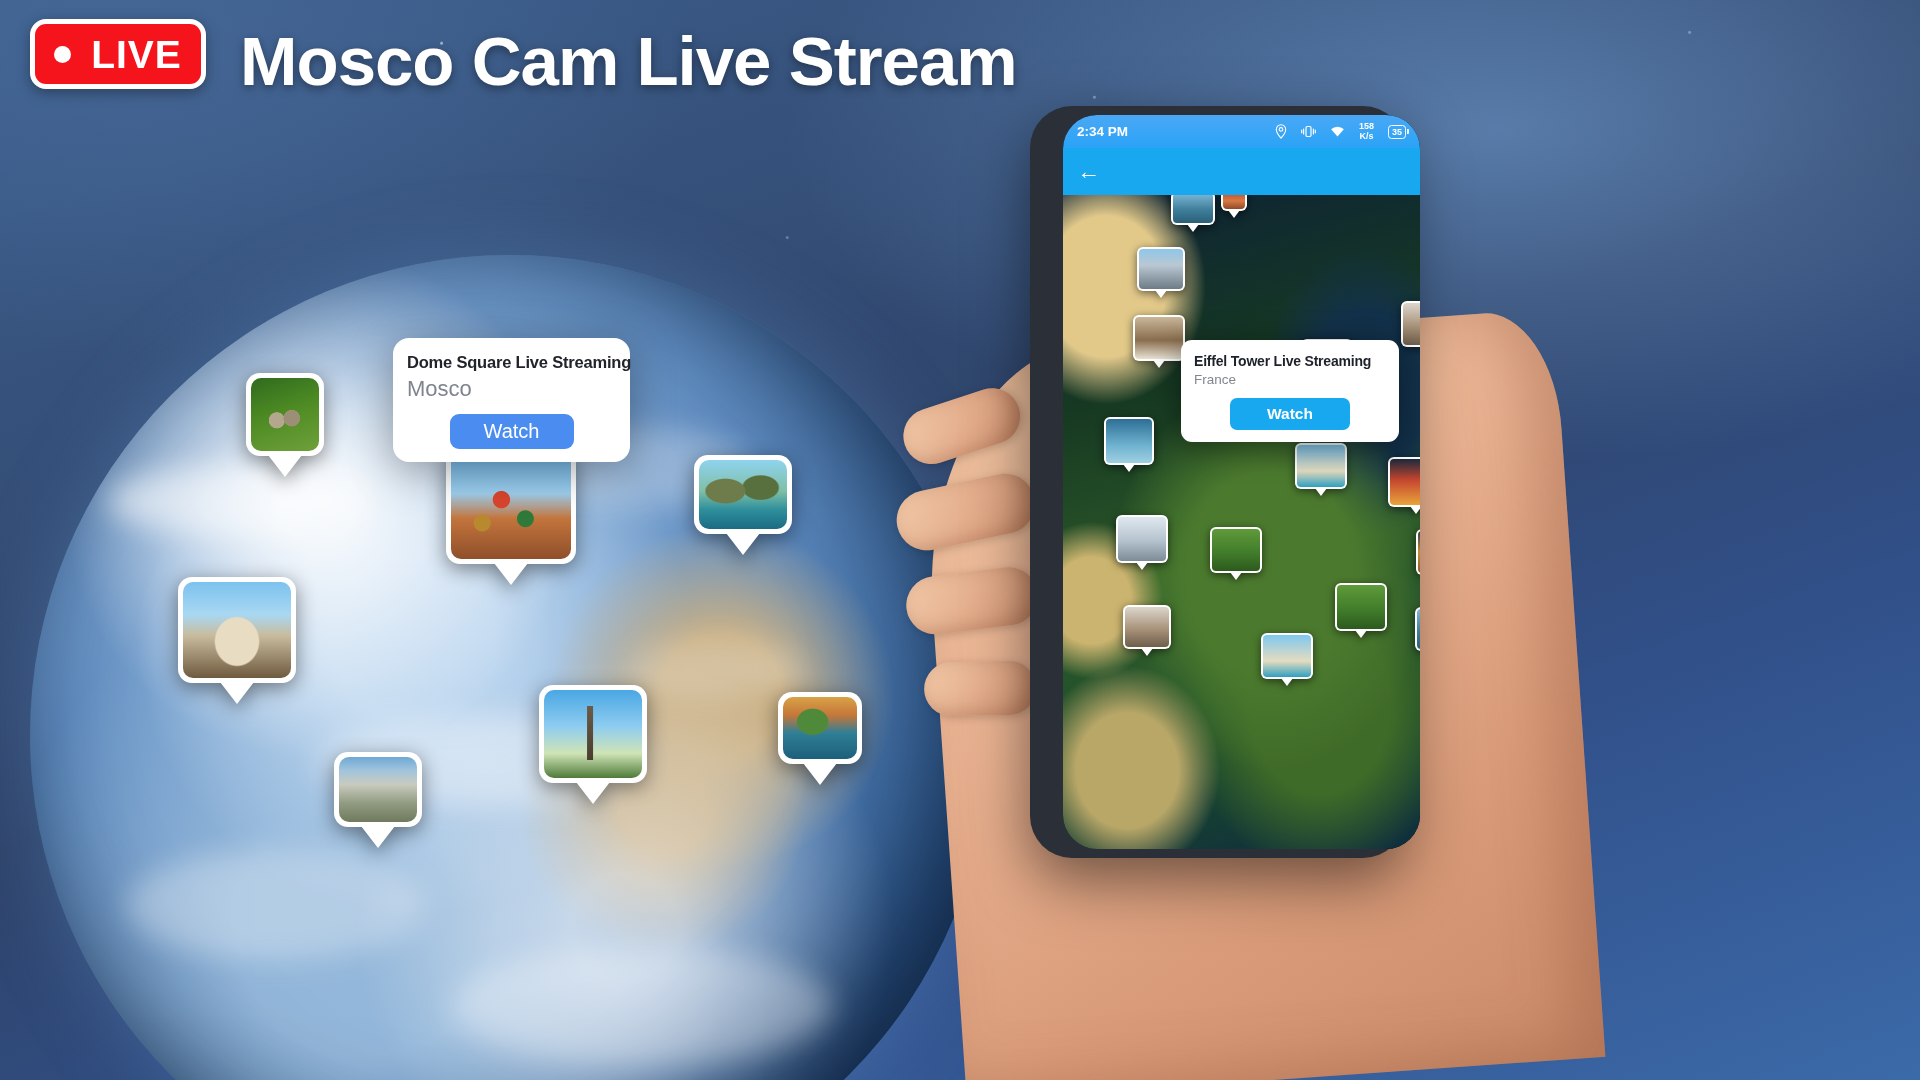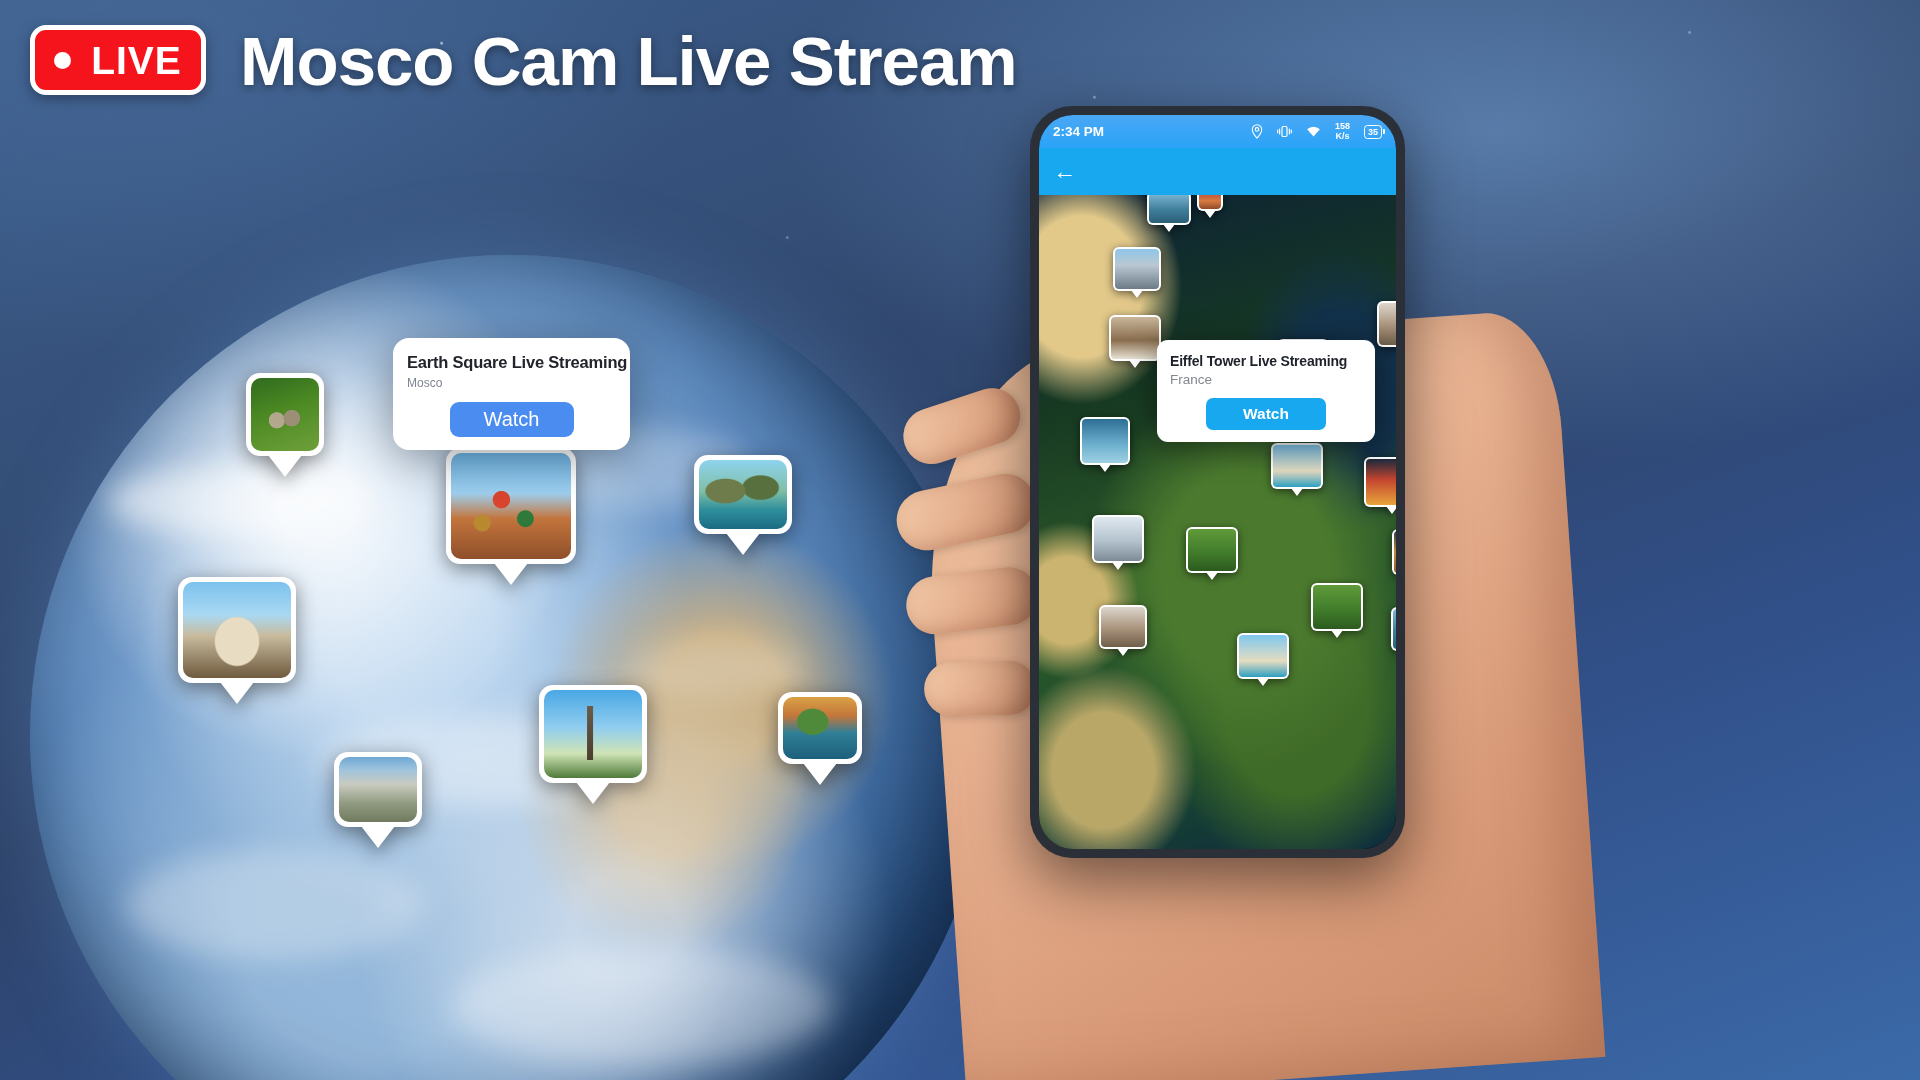--- a/index.html
+++ b/index.html
@@ -24,21 +24,21 @@
     background:
       radial-gradient(circle at 23% 4%, rgba(255,255,255,.5) 0 1px, transparent 2px),
       radial-gradient(circle at 57% 9%, rgba(255,255,255,.35) 0 1px, transparent 2px),
       radial-gradient(circle at 88% 3%, rgba(255,255,255,.3) 0 1px, transparent 2px),
       radial-gradient(circle at 41% 22%, rgba(255,255,255,.25) 0 1px, transparent 2px),
       radial-gradient(circle at 70% 17%, rgba(255,255,255,.2) 0 1px, transparent 2px);
   }
 
   
   #live-badge{
-    position:absolute; left:30px; top:25px;
+    position:absolute; left:30px; top:19px;
     width:176px; height:70px; border-radius:16px;
     background:#f5131c; border:5px solid #ffffff;
     display:flex; align-items:center; justify-content:center; gap:20px;
     box-shadow:0 4px 14px rgba(0,0,0,.35);
   }
   #live-dot{ width:17px; height:17px; border-radius:50%; background:#fff; flex:0 0 auto; }
   #live-text{
     color:#fff; font-weight:bold; font-size:39px; letter-spacing:1px;
     font-family:"Liberation Sans", sans-serif; line-height:1;
   }
@@ -112,21 +112,21 @@
       radial-gradient(ellipse at 40% 40%, #4f8a3a 0 24%, transparent 26%),
       linear-gradient(180deg,#d9a246 0%,#c4763a 30%,#2f7f96 58%,#1d5f7b 100%); }
 
   
   #globe-callout{
     position:absolute; left:393px; top:338px; width:237px;
     filter:drop-shadow(0 8px 22px rgba(0,0,0,.35));
   }
   .callout-body{ background:#ffffff; border-radius:16px; padding:15px 14px 13px 14px; }
   .callout-title{ font-size:16.5px; font-weight:bold; color:#21252b; letter-spacing:-.2px; white-space:nowrap; }
-  .callout-sub{ font-size:12px; color:#7e8490; margin-top:4px; }
+  .callout-sub{ font-size:22px; color:#7e8490; margin-top:4px; }
   .watch-btn{
     display:block; margin:12px auto 0 auto; width:124px; height:35px;
     border:none; border-radius:9px; background:#4a8cf0; color:#fff;
     font-size:20px; font-family:"Liberation Sans", sans-serif; cursor:pointer;
     line-height:35px; text-align:center;
   }
 
   
   #hand{
     position:absolute; left:940px; top:330px; width:640px; height:750px;
@@ -141,21 +141,21 @@
   }
 
   
   #phone{
     position:absolute; left:1030px; top:106px; width:375px; height:752px;
     background:#2b2f38; border-radius:42px; padding:9px;
     box-shadow:0 22px 60px rgba(0,0,0,.5);
   }
   #phone-screen{
     width:100%; height:100%; border-radius:34px; overflow:hidden;
-    background:#000; position:relative;
+    background:#000; position:relative;margin-left:24px;
   }
   #status-bar{
     height:33px; background:linear-gradient(180deg,#4aa8f5,#2aa3f7);
     display:flex; align-items:center; justify-content:space-between;
     padding:0 14px; color:#fff; font-size:13.5px; font-weight:bold;
   }
   #status-right{ display:flex; align-items:center; gap:14px; }
   #data-rate{ font-size:9px; line-height:1.05; text-align:center; font-weight:bold; }
   #battery{
     border:1.6px solid #fff; border-radius:3.5px; padding:0 3px;
@@ -283,21 +283,21 @@
     <div class="pin" style="left: 334px; top: 752px; width: 88px;">
       <div class="frame" style="height:75px">
         <div class="thumb img-airport" style="height:100%;position:relative"></div>
       </div>
       <div class="tail"></div>
     </div>
   </div>
 
 <div id="globe-callout">
   <div class="callout-body">
-    <div class="callout-title">Earth Square  Live Streaming</div>
+    <div class="callout-title">Dome Square  Live Streaming</div>
     <div class="callout-sub">Mosco</div>
     <button class="watch-btn">Watch</button>
   </div>
 </div>
 
 <div id="live-badge">
   <span id="live-dot"></span>
   <span id="live-text">LIVE</span>
 </div>
 

